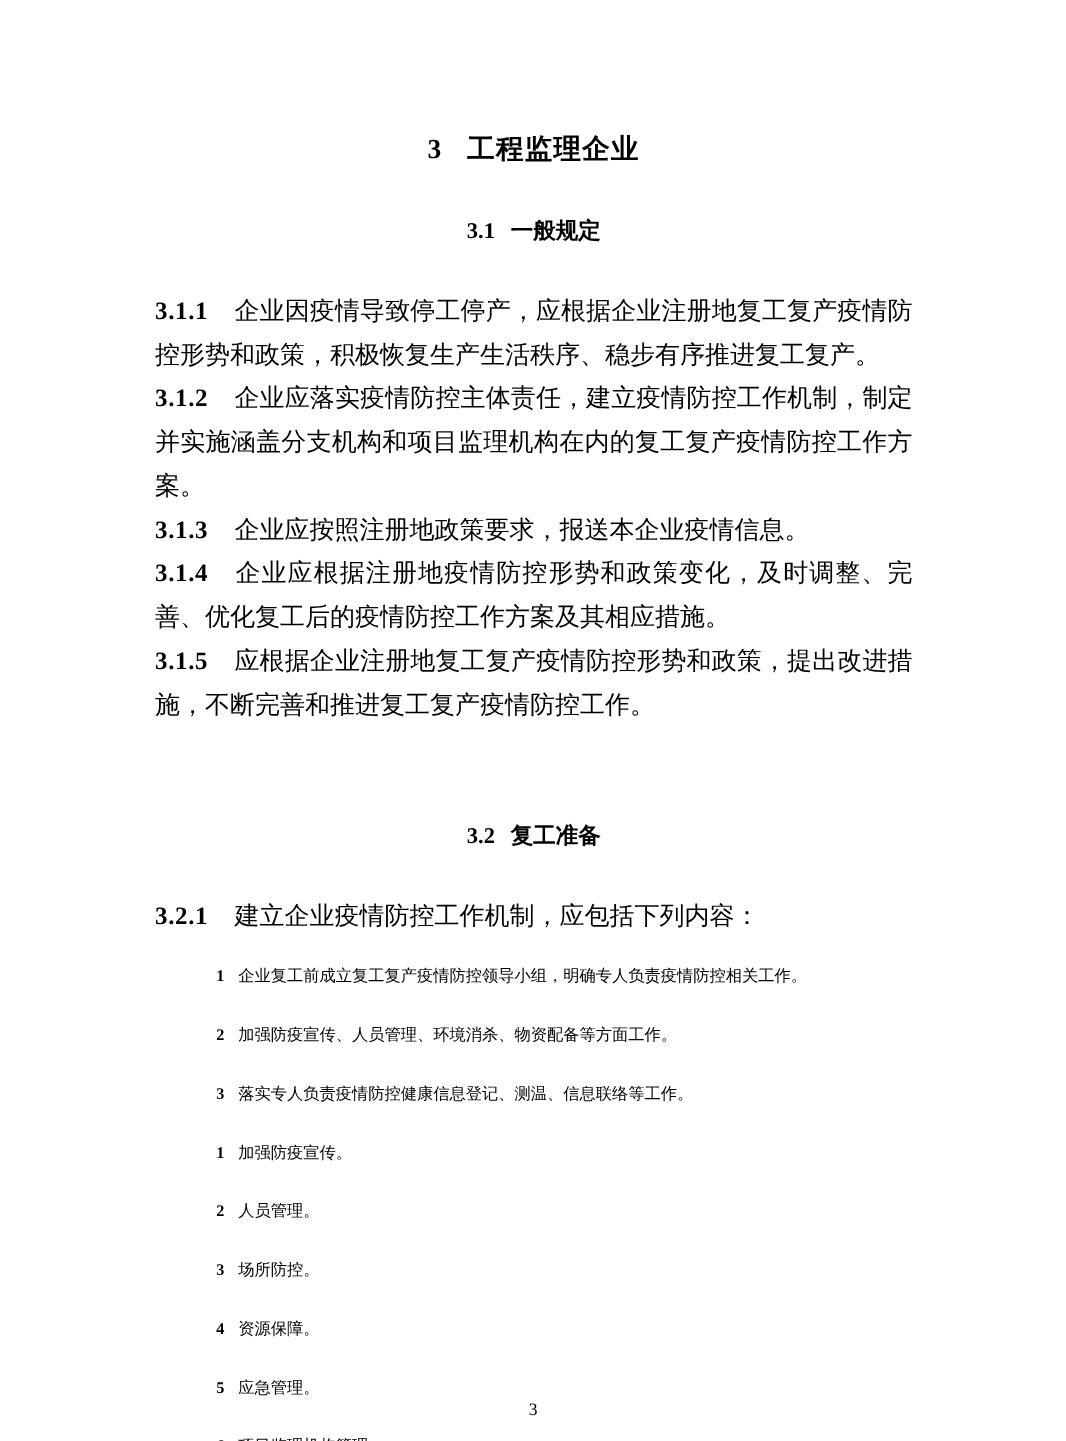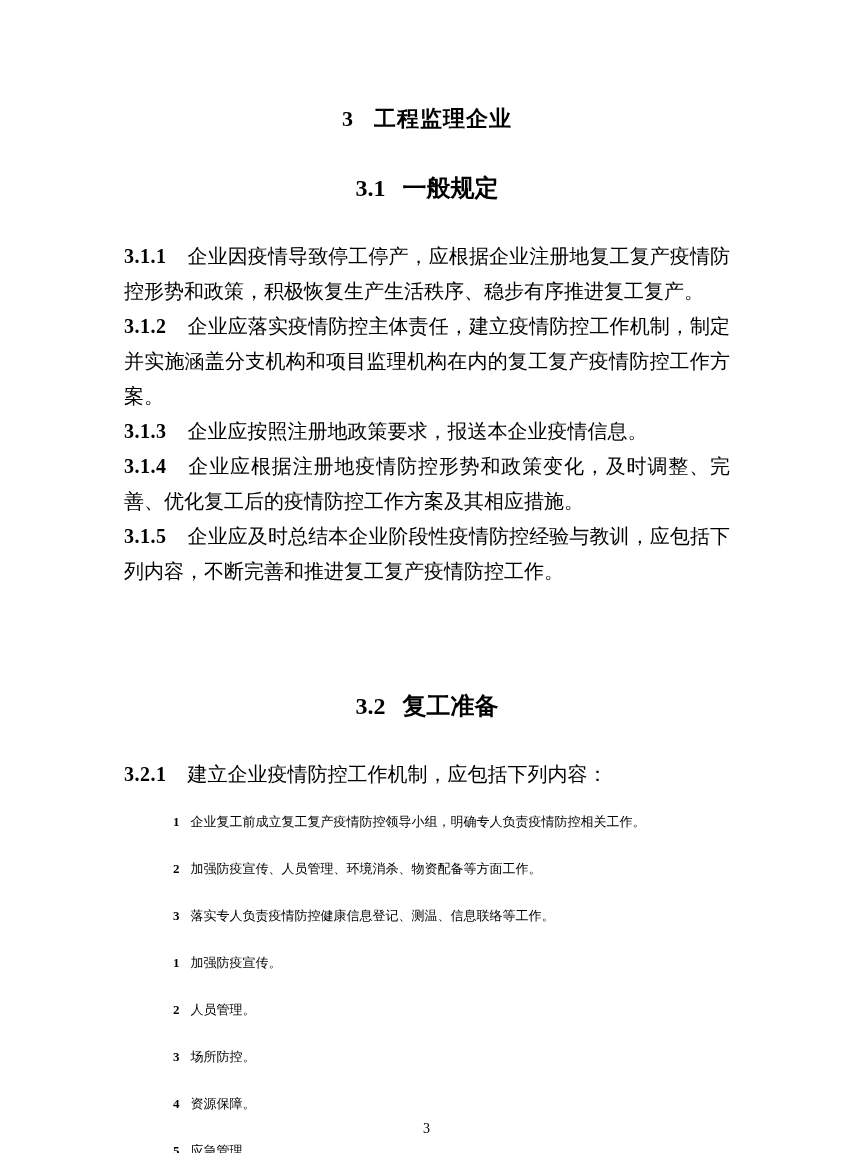--- a/index.html
+++ b/index.html
@@ -30,27 +30,27 @@
     font-family: "Liberation Serif", "DejaVu Serif", serif;
     margin-right: 0.9em;
   }
   .chapter-title .h-text,
   .section-heading .h-text {
     font-family: "Liberation Sans", "DejaVu Sans", sans-serif;
     font-weight: bold;
   }
   .section-heading {
     text-align: center;
-    font-size: 24px;
+    font-size: 18px;
     font-weight: bold;
     line-height: 1.2;
     margin: 0 0 36px 0;
   }
   .section-heading.gap-top {
-    margin-top: 103px;
+    margin-top: 76px;
   }
   .section-heading .h-num {
     font-family: "Liberation Serif", "DejaVu Serif", serif;
     margin-right: 0.7em;
   }
   .clause {
     margin: 0;
     font-size: 20px;
     line-height: 35px;
     text-align: justify;
@@ -89,21 +89,21 @@
   <h1 class="chapter-title">
     <span class="h-num">3</span><span class="h-text">工程监理企业</span>
   </h1>
 
   <div id="doc-body">
       <h2 class="section-heading"><span class="h-num">3.1</span><span class="h-text">一般规定</span></h2>
       <p class="clause"><span class="clause-num">3.1.1</span><span>企业因疫情导致停工停产，应根据企业注册地复工复产疫情防控形势和政策，积极恢复生产生活秩序、稳步有序推进复工复产。</span></p>
       <p class="clause"><span class="clause-num">3.1.2</span><span>企业应落实疫情防控主体责任，建立疫情防控工作机制，制定并实施涵盖分支机构和项目监理机构在内的复工复产疫情防控工作方案。</span></p>
       <p class="clause"><span class="clause-num">3.1.3</span><span>企业应按照注册地政策要求，报送本企业疫情信息。</span></p>
       <p class="clause"><span class="clause-num">3.1.4</span><span>企业应根据注册地疫情防控形势和政策变化，及时调整、完善、优化复工后的疫情防控工作方案及其相应措施。</span></p>
-      <p class="clause"><span class="clause-num">3.1.5</span><span>企业应及时总结本企业阶段性疫情防控经验与教训，应包括下列内容，不断完善和推进复工复产疫情防控工作。</span></p>
+      <p class="clause"><span class="clause-num">3.1.5</span><span>应根据企业注册地复工复产疫情防控形势和政策，提出改进措施，不断完善和推进复工复产疫情防控工作。</span></p>
       <h2 class="section-heading gap-top"><span class="h-num">3.2</span><span class="h-text">复工准备</span></h2>
       <p class="clause"><span class="clause-num">3.2.1</span><span>建立企业疫情防控工作机制，应包括下列内容：</span></p>
       <p class="list-item"><span class="item-num">1</span><span>企业复工前成立复工复产疫情防控领导小组，明确专人负责疫情防控相关工作。</span></p>
       <p class="list-item"><span class="item-num">2</span><span>加强防疫宣传、人员管理、环境消杀、物资配备等方面工作。</span></p>
       <p class="list-item"><span class="item-num">3</span><span>落实专人负责疫情防控健康信息登记、测温、信息联络等工作。</span></p>
       <p class="list-item"><span class="item-num">1</span><span>加强防疫宣传。</span></p>
       <p class="list-item"><span class="item-num">2</span><span>人员管理。</span></p>
       <p class="list-item"><span class="item-num">3</span><span>场所防控。</span></p>
       <p class="list-item"><span class="item-num">4</span><span>资源保障。</span></p>
       <p class="list-item"><span class="item-num">5</span><span>应急管理。</span></p>

